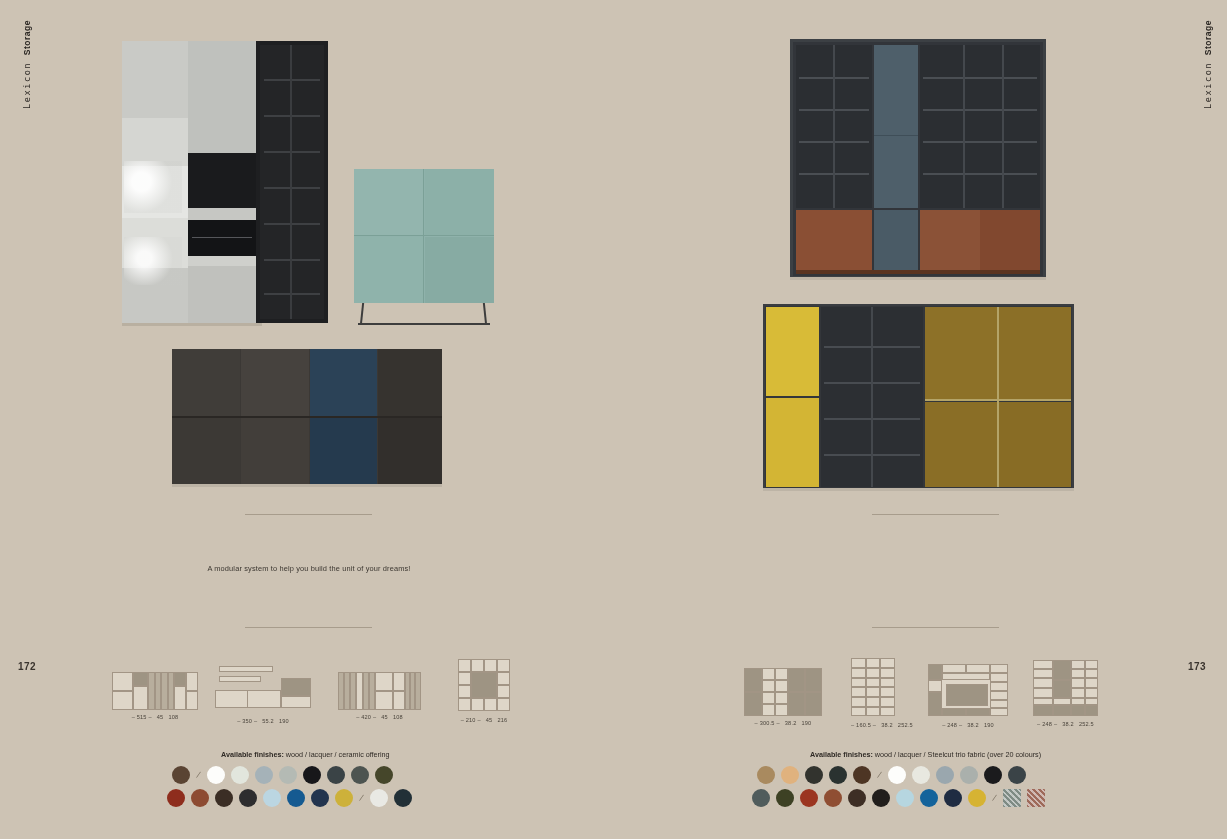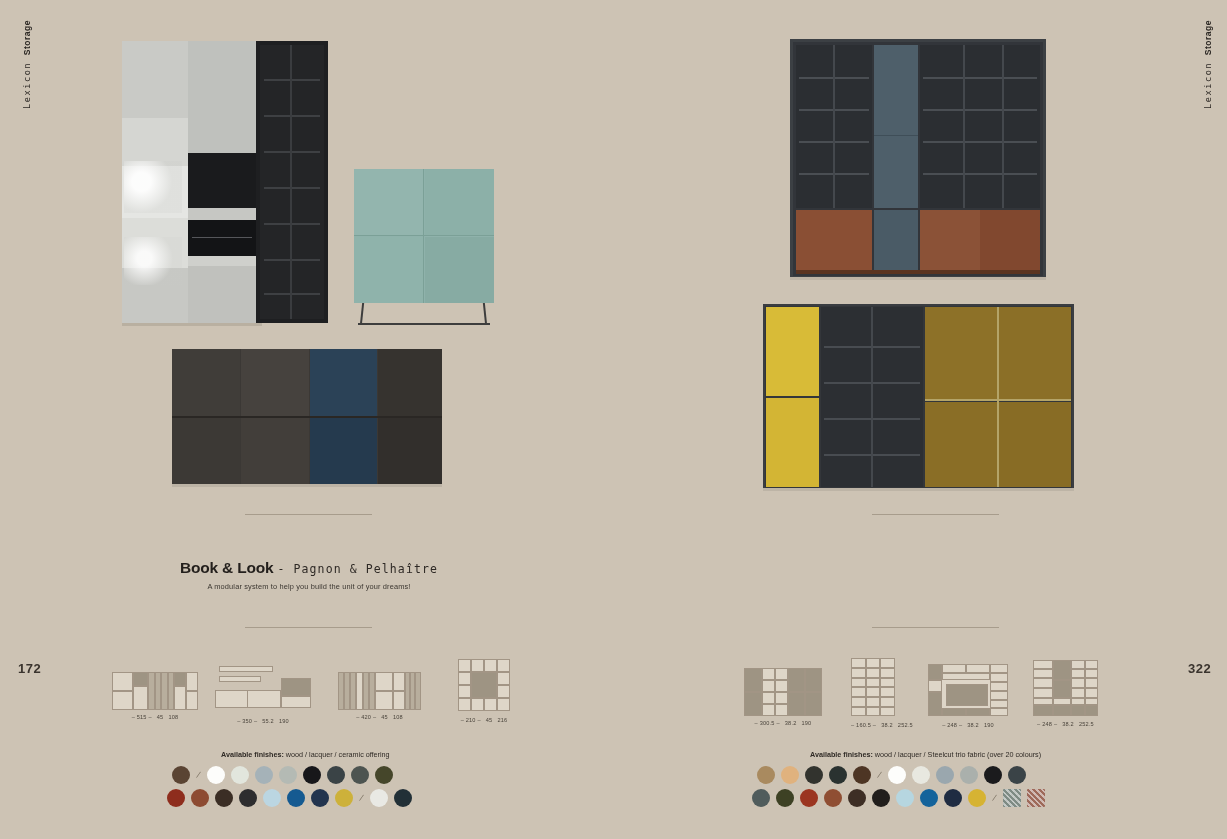--- a/index.html
+++ b/index.html
@@ -22,21 +22,21 @@
     color:#2b2723;
     font-family:"DejaVu Sans Mono", monospace;
     white-space:nowrap;
   }
   .runhead b{font-weight:700;font-family:"Liberation Sans",sans-serif;letter-spacing:0.5px;}
   .runhead.left{left:22px;top:20px;}
   .runhead.right{right:14px;top:20px;}
 
   
   .folio{
-    position:absolute;font-size:13px;color:#3a342e;font-weight:700;letter-spacing:.5px;
+    position:absolute;font-size:10px;color:#3a342e;font-weight:700;letter-spacing:.5px;
   }
   .folio.left{left:18px;top:661px;}
   .folio.right{left:1188px;top:661px;}
 
   
   .titleblock{position:absolute;text-align:center;width:460px;}
   .titleblock .ttl{
     font-size:15.5px;color:#231f1c;font-weight:700;letter-spacing:-0.2px;
     white-space:nowrap;
   }
@@ -90,21 +90,21 @@
 <div class="page">
 
   <div class="runhead left">
     <span>Lexicon </span><b>Storage</b>
   </div>
   <div class="runhead right">
     <span>Lexicon </span><b>Storage</b>
   </div>
 
   <div class="folio left">172</div>
-  <div class="folio right">322</div>
+  <div class="folio right">173</div>
 
   <div class="photo" style="left:122px;top:41px;width:206px;height:282px;">
 
     <div class="cell" style="left:0px;  top:0px;  width:66px; height:77px; background:#c9cac6;"></div>
     <div class="cell" style="left:0px;  top:77px; width:66px; height:48px; background:#d5d6d2;"></div>
     <div class="cell" style="left:0px;  top:125px;width:66px; height:52px; background:#e5e6e3;"></div>
     <div class="cell" style="left:0px;  top:177px;width:66px; height:50px; background:#dcddd9;"></div>
     <div class="cell" style="left:0px;  top:227px;width:66px; height:55px; background:#c7c8c4;"></div>
     <div class="cell" style="left:0px;  top:282px;width:66px; height:0px;"></div>
 
@@ -214,24 +214,20 @@
     <div class="cell" style="left:236px;top:98px;width:72px;height:85px;background:#886c25;"></div>
     <div class="cell" style="left:162px;top:95px;width:146px;height:2px;background:#b4a468;"></div>
     <div class="cell" style="left:234px;top:3px;width:2px;height:180px;background:#b4a468;"></div>
     <div class="cell" style="left:0px;top:184px;width:311px;height:3px;background:#bdb4a6;"></div>
   </div>
 
   <div class="rule" style="left:245px;top:514px;width:127px;"></div>
   <div class="rule" style="left:872px;top:514px;width:127px;"></div>
 
   <div class="titleblock" style="left:79px;top:559px;">
-    <div class="ttl">
-      <span>Book &amp; Look</span>
-      <span class="designer">- Pagnon &amp; Pelhaître</span>
-    </div>
     <div class="sub">A modular system to help you build the unit of your dreams!</div>
   </div>
 
   <div class="titleblock" style="left:706px;top:559px;">
   </div>
 
   <div class="rule" style="left:245px;top:627px;width:127px;"></div>
   <div class="rule" style="left:872px;top:627px;width:127px;"></div>
 
   <div class="diagram" style="left:112px;top:672px;">

